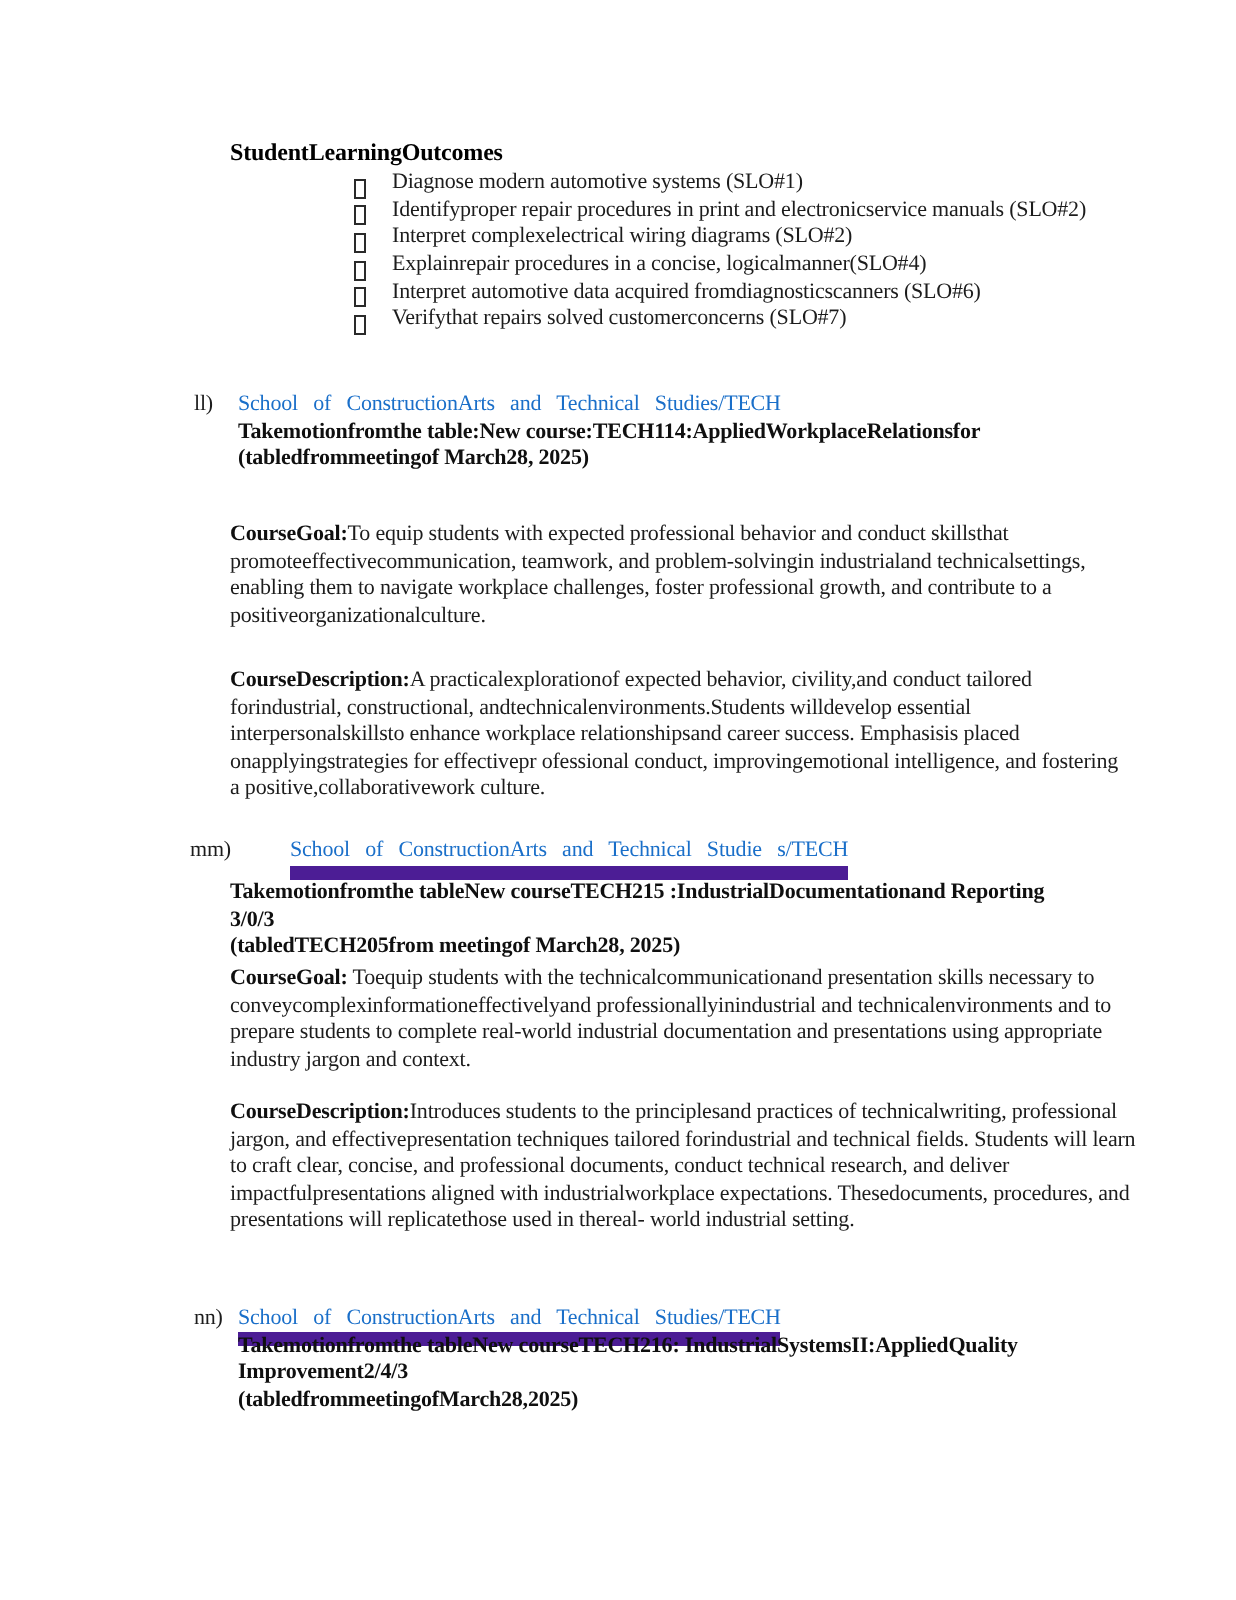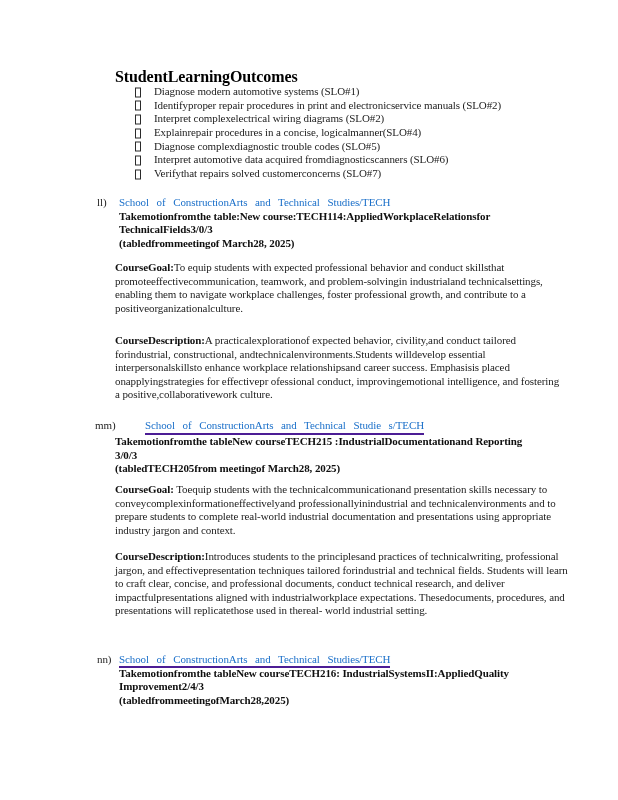--- a/index.html
+++ b/index.html
@@ -8,40 +8,40 @@
     width:618px;height:800px;
     background:#ffffff;
     font-family:"Liberation Serif", serif;
     font-size:11px;
     line-height:13.6px;
     color:#1c1c1c;
     letter-spacing:-0.1px;
     overflow:hidden;
   }
   .abs{position:absolute;}
-  .slo-heading{font-weight:bold;font-size:16px;color:#000;}
-  .slo-row{display:flex;align-items:center;height:13.65px;}
+  .slo-heading{font-weight:bold;font-size:12px;color:#000;}
+  .slo-row{display:flex;align-items:flex-end;height:13.65px;margin-left:42px;}
   .tofu{
     display:inline-block;
     width:4px;height:8px;
     border:1px solid #2a2a2a;
     margin-right:13px;
     flex:0 0 auto;
     transform:translateY(0.5px);
   }
   .marker{position:absolute;left:0;top:0;color:#1c1c1c;}
   .sec-content{margin-left:22px;}
   .sec-content-mm{margin-left:20px;}
   .school-link{
     color:#1a6fc9;
     word-spacing:5px;
     white-space:nowrap;
     cursor:pointer;
   }
-  .school-link.underlined{border-bottom:2px solid #4c1d95;padding-bottom:0.5px;}
+  .school-link.underlined{border-bottom:7px solid #4c1d95;padding-bottom:0.5px;}
   .link-indent{display:inline-block;margin-left:30px;}
   .motion{font-weight:bold;color:#0f0f0f;}
   .para{color:#1c1c1c;}
   .para .lbl{font-weight:bold;color:#0f0f0f;}
 </style>
 </head>
 <body>
 
 <div class="page">
 
@@ -59,38 +59,33 @@
     <div class="slo-row">
       <span class="tofu"></span>
       <span>Interpret complexelectrical wiring diagrams  (SLO#2)</span>
     </div>
     <div class="slo-row">
       <span class="tofu"></span>
       <span>Explainrepair procedures  in a concise, logicalmanner(SLO#4)</span>
     </div>
     <div class="slo-row">
       <span class="tofu"></span>
-      <span>Diagnose complexdiagnostic trouble  codes  (SLO#5)</span>
-    </div>
-    <div class="slo-row">
-      <span class="tofu"></span>
       <span>Interpret automotive data  acquired  fromdiagnosticscanners  (SLO#6)</span>
     </div>
     <div class="slo-row">
       <span class="tofu"></span>
       <span>Verifythat repairs solved customerconcerns (SLO#7)</span>
     </div>
   </div>
 
   <div class="abs" style="left:97px;top:196px;">
     <span class="marker">ll)</span>
     <div class="sec-content">
       <div><span class="school-link">School of ConstructionArts and Technical Studies/TECH</span></div>
       <div class="motion">Takemotionfromthe table:New course:TECH114:AppliedWorkplaceRelationsfor</div>
-      <div class="motion">TechnicalFields3/0/3</div>
       <div class="motion">(tabledfrommeetingof March28, 2025)</div>
     </div>
   </div>
 
   <div class="abs para" style="left:115px;top:261px;width:443px;">
     <span class="lbl">CourseGoal:</span><span>To equip students with expected professional behavior and conduct skillsthat promoteeffectivecommunication, teamwork, and  problem-solvingin industrialand technicalsettings, enabling them to navigate workplace challenges, foster professional growth, and contribute to a positiveorganizationalculture.</span>
   </div>
 
   <div class="abs para" style="left:115px;top:334px;width:450px;">
     <span class="lbl">CourseDescription:</span><span>A practicalexplorationof expected behavior, civility,and conduct tailored forindustrial, constructional, andtechnicalenvironments.Students willdevelop essential interpersonalskillsto enhance workplace relationshipsand career success. Emphasisis placed onapplyingstrategies for effectivepr ofessional conduct, improvingemotional intelligence, and fostering a positive,collaborativework culture.</span>

